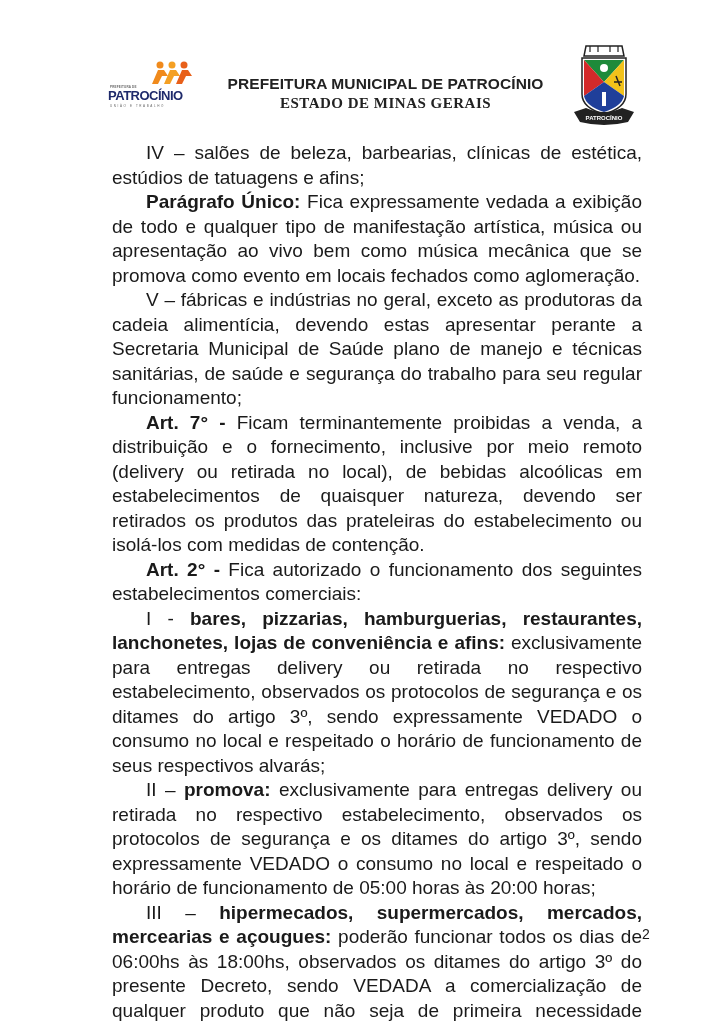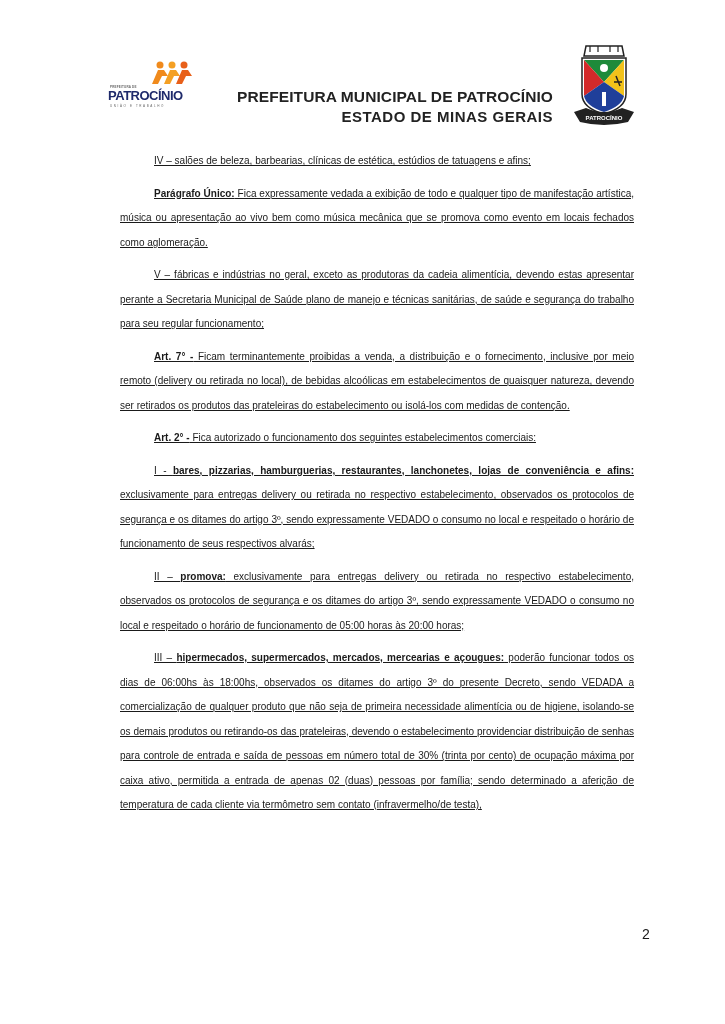--- a/index.html
+++ b/index.html
@@ -3,26 +3,26 @@
 <meta charset="utf-8">
 <style>
   html, body { margin: 0; padding: 0; background: #ffffff; }
   body { width: 725px; height: 1024px; position: relative; overflow: hidden; font-family: "Liberation Sans", sans-serif; color: #1a1a1a; }
   .header { position: absolute; top: 40px; left: 100px; width: 540px; height: 90px; }
   .logo-left { position: absolute; left: 8px; top: 20px; width: 90px; height: 50px; }
   .logo-left .figs { position: absolute; left: 40px; top: 0; width: 46px; height: 26px; }
   .logo-left .pref { position: absolute; left: 2px; top: 25px; font-size: 3px; color: #666; font-weight: bold; letter-spacing: 0.2px; }
   .logo-left .name { position: absolute; left: 0; top: 28px; font-size: 13px; font-weight: bold; color: #1f2a6b; letter-spacing: -0.5px; font-family: "Liberation Sans", sans-serif; }
   .logo-left .slogan { position: absolute; left: 2px; top: 44px; font-size: 3px; color: #666; letter-spacing: 1.6px; }
-  .titles { position: absolute; left: 118px; top: 48px; width: 335px; text-align: right; }
+  .titles { position: absolute; left: 118px; top: 35px; width: 335px; text-align: center; }
   .title1 { font-family: "Liberation Sans", sans-serif; font-weight: bold; font-size: 15.5px; color: #222; letter-spacing: 0.1px; white-space: nowrap; }
-  .title2 { font-family: Liberation Sans, sans-serif; font-weight: bold; font-size: 15px; color: #222; margin-top: 2px; letter-spacing: 0.5px; white-space: nowrap; }
+  .title2 { font-family: Liberation Serif, serif; font-weight: bold; font-size: 15px; color: #222; margin-top: 2px; letter-spacing: 0.5px; white-space: nowrap; }
   .crest { position: absolute; left: 472px; top: 2px; width: 64px; height: 86px; }
   .content { position: absolute; left: 112px; top: 141px; width: 530px; }
-  p.para { margin: 8px; font-size: 10px; line-height: 24.5px; text-align: justify; text-decoration: underline; }
+  p.para { margin: 0; font-size: 19px; line-height: 24.5px; text-align: justify; }
   p.indent { text-indent: 34px; }
   b { font-weight: bold; }
   .pagenum { position: absolute; left: 642px; top: 926px; font-size: 14px; }
 </style>
 </head>
 <body>
 
 <div class="header">
   <div class="logo-left">
     <svg class="figs" viewBox="0 0 46 26">

